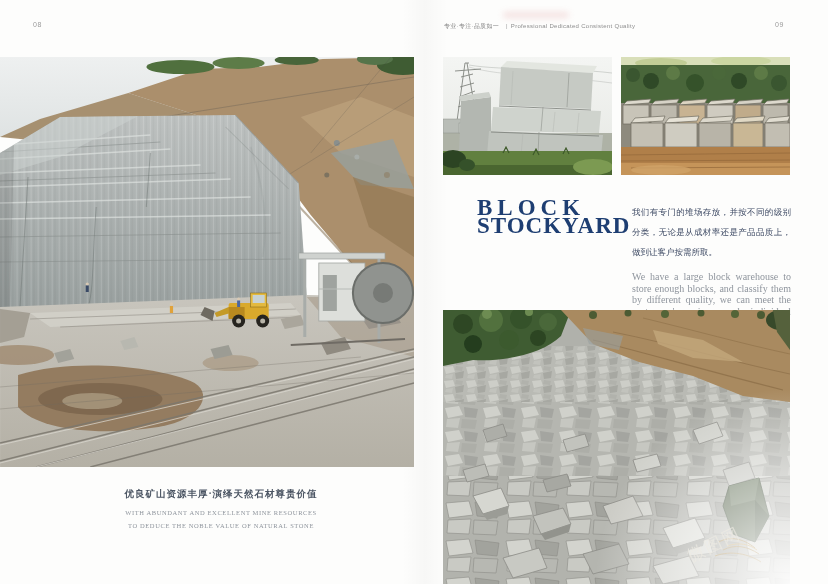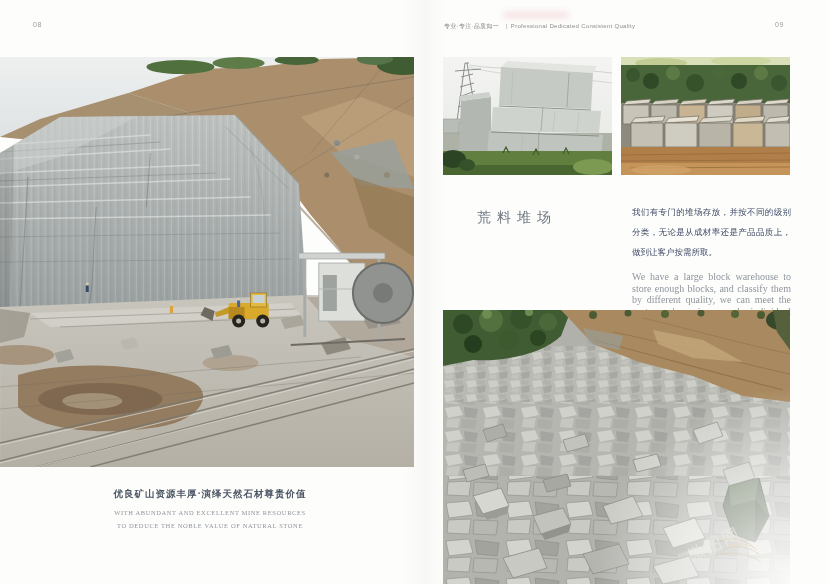--- a/index.html
+++ b/index.html
@@ -18,21 +18,21 @@
   .smudge{position:absolute;left:503px;top:12px;width:66px;height:6px;background:#e7b6b6;
           filter:blur(3px);opacity:.4;border-radius:3px;}
   
   figure{margin:0;position:absolute;overflow:hidden;}
   figure svg{display:block;width:100%;height:100%;}
   .photo-quarry{left:0;top:57px;width:414px;height:410px;}
   .photo-blocks-a{left:443px;top:57px;width:169px;height:118px;}
   .photo-blocks-b{left:621px;top:57px;width:169px;height:118px;}
   .photo-stockyard{left:443px;top:310px;width:347px;height:274px;}
   
-  .caption{position:absolute;left:0;top:488px;width:420px;text-align:center;
+  .caption{position:absolute;left:11px;top:488px;width:420px;text-align:center;
            font-family:"Liberation Serif","DejaVu Serif",serif;}
   .caption .zh{font-size:9.5px;font-weight:bold;color:var(--caption-dark,#4b5563);letter-spacing:1px;}
   .caption .en{margin-top:5px;font-size:6.5px;line-height:13px;color:var(--muted-gray,#949aa1);
                letter-spacing:.6px;}
   
   .title-block{position:absolute;left:477px;top:199px;}
   .title-block h1{margin:0;font-family:"Liberation Serif","DejaVu Serif",serif;
                   font-weight:bold;font-size:23px;line-height:18px;color:var(--title-blue,#1e3e72);}
   .title-block h1 .t1{letter-spacing:5px;}
   .title-block h1 .t2{letter-spacing:1px;}
@@ -338,21 +338,22 @@
             <line x1="0" y1="98" x2="169" y2="96"></line>
               <line x1="0" y1="104" x2="169" y2="103"></line>
             <line x1="10" y1="111" x2="169" y2="110"></line>
           </g>
           <ellipse cx="40" cy="113" rx="30" ry="5" fill="#cfa368" opacity=".8"></ellipse>
         </g>
       </svg>
     </figure>
 
     <div class="title-block">
-      <div class="subtitle-zh">荒料堆场</div>
+      <h1><span class="t1">BLOCK</span><br>
+          <span class="t2">STOCKYARD</span></h1>
     </div>
 
     <div class="body-block">
       <p class="body-zh">我们有专门的堆场存放，并按不同的级别分类，无论是从成材率还是产品品质上，做到让客户按需所取。</p>
       <p class="body-en">We have a large block warehouse to store enough blocks, and classify them by different quality, we can meet the customers' various and individual quality demands.</p>
     </div>
 
     <figure class="photo-stockyard">
       <svg viewBox="0 0 347 274" preserveAspectRatio="none">
         <defs>

